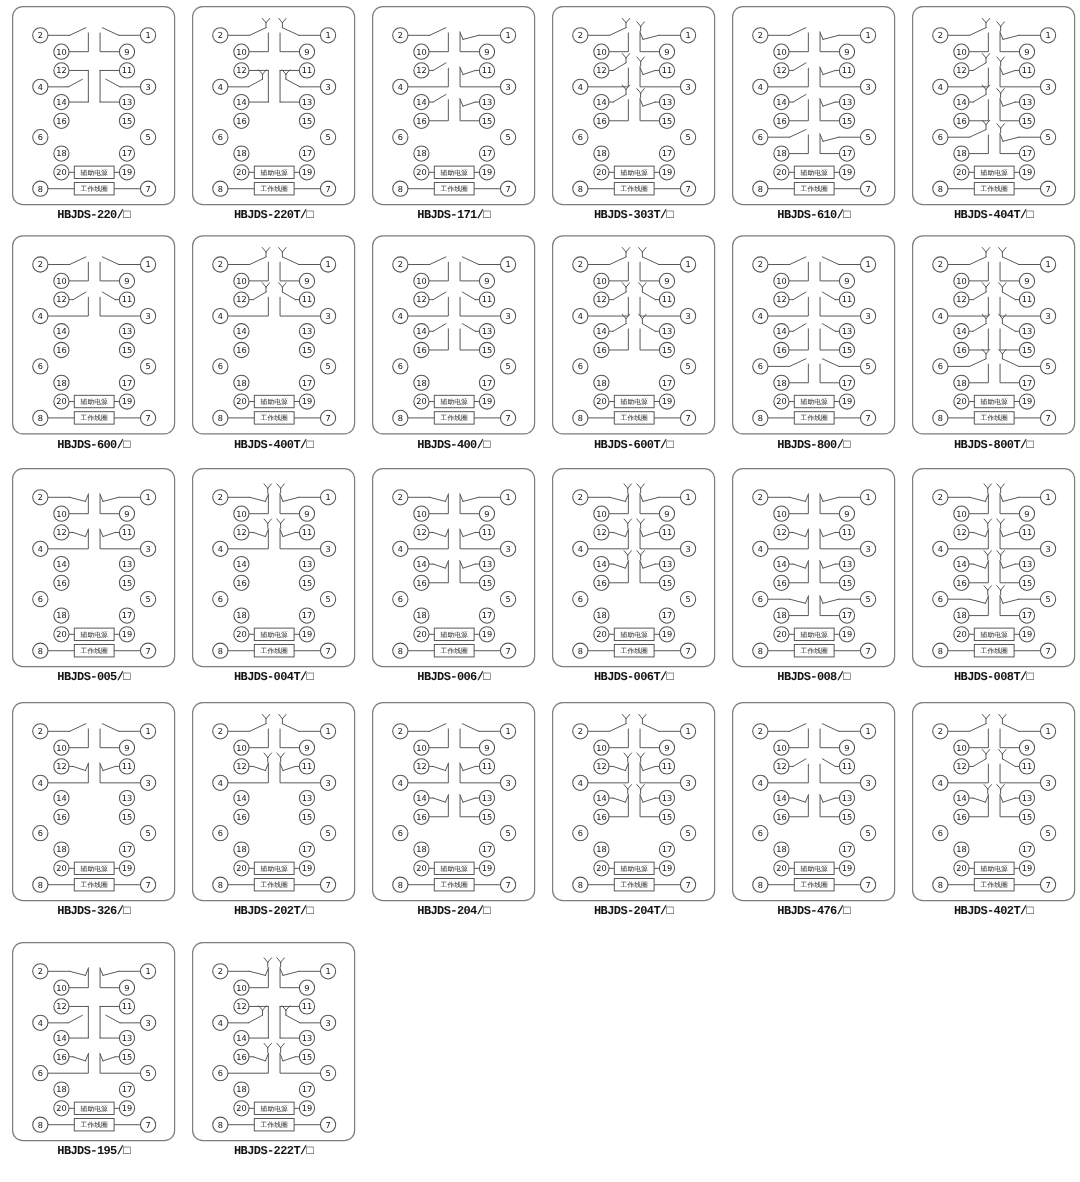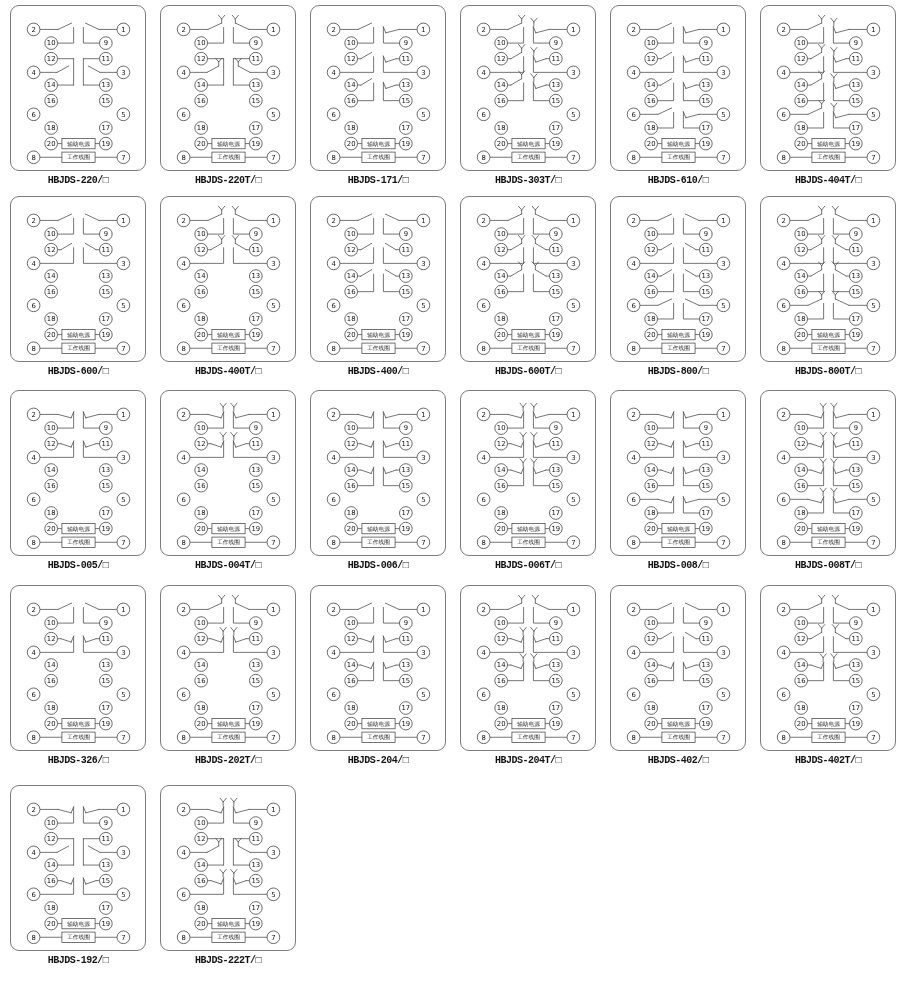--- a/index.html
+++ b/index.html
@@ -2803,21 +2803,21 @@
           <g>
             <circle cx="96" cy="141" r="6.5" class="term"></circle>
             <text x="96" y="143.4" class="tnum">19</text>
           </g>
           <g>
             <circle cx="40" cy="141" r="6.5" class="term"></circle>
             <text x="40" y="143.4" class="tnum">20</text>
           </g>
         </svg>
     </div>
-    <div class="plabel">HBJDS-402/□</div>
+    <div class="plabel">HBJDS-476/□</div>
   </div>
 
   <div class="cell" style="left: 760px; top: 585px;">
     <div class="panel">
       <svg viewBox="0 0 136 166">
           <g>
             <line x1="28.5" y1="24" x2="47" y2="24" class="wire"></line>
             <path d="M63,22 L63,38 L46.5,38" class="wire"></path>
             <line x1="47" y1="24" x2="61" y2="17.5" class="wire"></line>
             <path d="M61,17.5 L61,13.3 M61,13.3 L57.8,9.5 M61,13.3 L64.2,9.5" class="wire"></path>
@@ -3051,21 +3051,21 @@
           <g>
             <circle cx="96" cy="141" r="6.5" class="term"></circle>
             <text x="96" y="143.4" class="tnum">19</text>
           </g>
           <g>
             <circle cx="40" cy="141" r="6.5" class="term"></circle>
             <text x="40" y="143.4" class="tnum">20</text>
           </g>
         </svg>
     </div>
-    <div class="plabel">HBJDS-192/□</div>
+    <div class="plabel">HBJDS-195/□</div>
   </div>
 
   <div class="cell" style="left: 160px; top: 785px;">
     <div class="panel">
       <svg viewBox="0 0 136 166">
           <g>
             <line x1="28.5" y1="24" x2="47" y2="24" class="wire"></line>
             <path d="M63,22 L63,38 L46.5,38" class="wire"></path>
             <line x1="47" y1="24" x2="60.5" y2="27.5" class="wire"></line>
             <line x1="60.5" y1="27.5" x2="63.2" y2="21" class="wire"></line>

